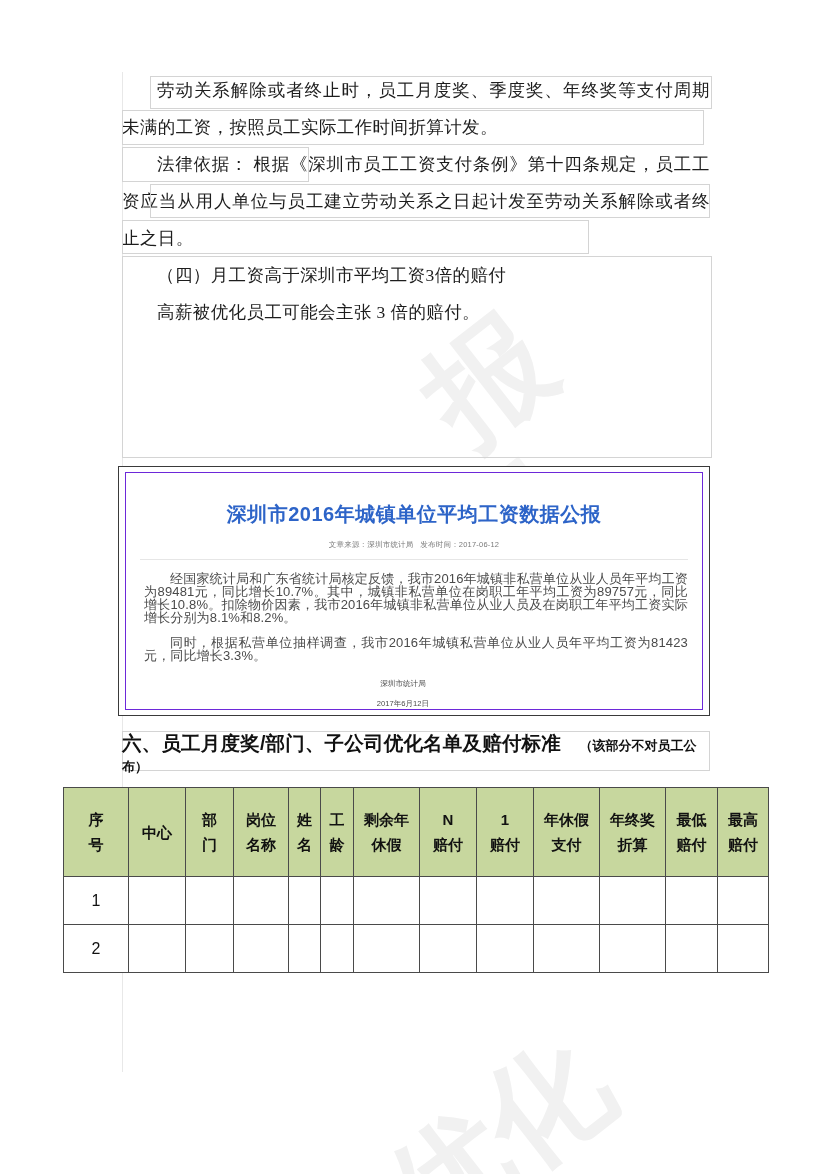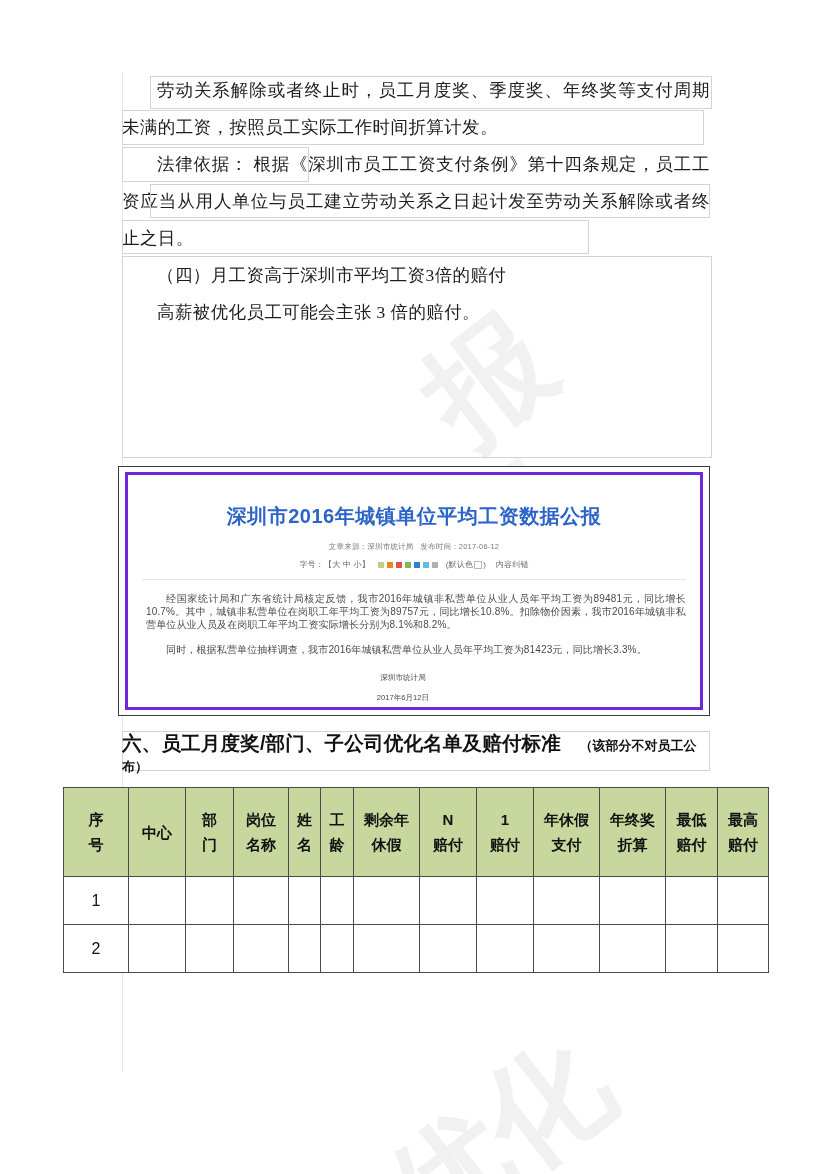--- a/index.html
+++ b/index.html
@@ -80,21 +80,21 @@
     height: 250px;
     border: 1px solid #3a3a3a;
     background: #ffffff;
     box-sizing: border-box;
     overflow: hidden;
     font-family: "Liberation Sans", sans-serif;
   }
   .embed-inner {
     position: absolute;
     left: 6px; top: 5px; right: 6px; bottom: 5px;
-    border: 3px solid #6d28d9;
+    border: 1px solid #6d28d9;
     background: #fff;
     box-sizing: border-box;
   }
   .embed-title {
     text-align: center;
     color: #2d64c8;
     font-weight: bold;
     font-size: 20px;
     margin-top: 28px;
     letter-spacing: 0.5px;
@@ -124,21 +124,21 @@
     display:inline-block;width:6px;height:6px;margin:0 1px;
     border:1px solid #bbb;background:#fff;vertical-align:middle;
   }
   .embed-rule {
     margin: 9px 14px 0 14px;
     border-top: 1px solid #e6e6e6;
   }
   .embed-body {
     margin: 12px 14px 0 18px;
     color: #4a4a4a;
-    font-size: 10px;
+    font-size: 13px;
     line-height: 13px;
     text-align: justify;
     text-indent: 2em;
     letter-spacing: 0.15px;
   }
   .embed-sign {
     margin: 14px 22px 0 0;
     text-align: center;
     color: #4a4a4a;
     font-size: 7.6px;
@@ -232,29 +232,20 @@
   <div class="boxseg" style="left:122px; top:220px; width:465px; height:32px;"></div>
   <div class="boxseg" style="left:122px; top:256px; width:588px; height:200px;"></div>
 
   <div class="embed">
     <div class="embed-inner">
       <div class="embed-title">深圳市2016年城镇单位平均工资数据公报</div>
       <div class="embed-meta">
         <span>文章来源：深圳市统计局</span>
         &nbsp;
         <span>发布时间：2017-06-12</span>
-      </div>
-      <div class="embed-fontbar">
-        <span>字号：【大 中 小】</span>
-        <span class="swatches">
-          <span class="sw" style="background:#c9c98e"></span><span class="sw" style="background:#e8871e"></span><span class="sw" style="background:#e0514a"></span><span class="sw" style="background:#7fb85e"></span><span class="sw" style="background:#2f7fd4"></span><span class="sw" style="background:#5cc0e0"></span><span class="sw" style="background:#b0b0b0"></span>
-        </span>
-        <span>(默认色</span><span class="sw-empty"></span><span>)</span>
-        &nbsp;&nbsp;
-        <span>内容纠错</span>
       </div>
       <div class="embed-rule"></div>
       <div class="embed-body">经国家统计局和广东省统计局核定反馈，我市2016年城镇非私营单位从业人员年平均工资为89481元，同比增长10.7%。其中，城镇非私营单位在岗职工年平均工资为89757元，同比增长10.8%。扣除物价因素，我市2016年城镇非私营单位从业人员及在岗职工年平均工资实际增长分别为8.1%和8.2%。</div>
       <div class="embed-body">同时，根据私营单位抽样调查，我市2016年城镇私营单位从业人员年平均工资为81423元，同比增长3.3%。</div>
       <div class="embed-sign">深圳市统计局</div>
       <div class="embed-sign" style="margin-top:4px">2017年6月12日</div>
     </div>
   </div>
 
   <div class="head-box" style="left:122px; top:731px; width:586px; height:38px;"></div>

